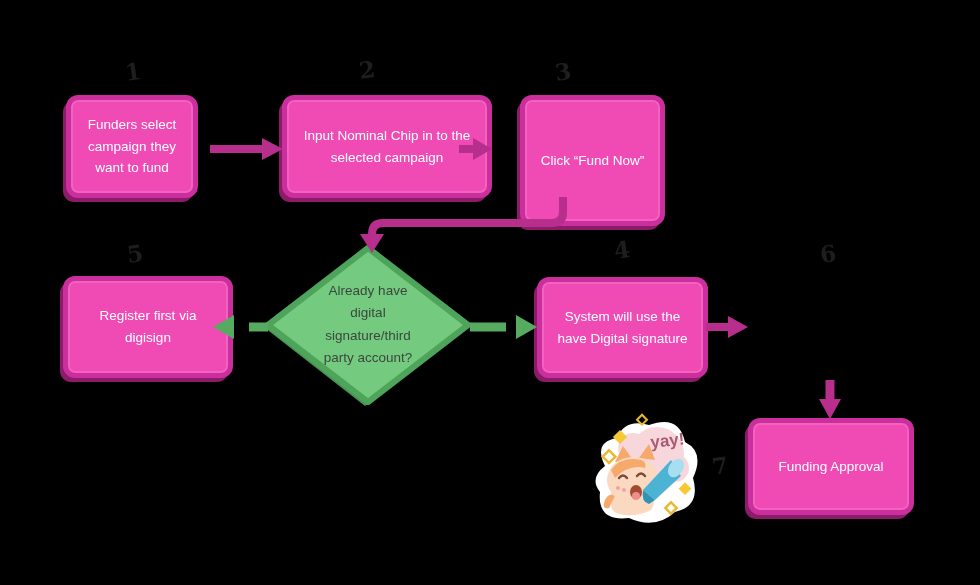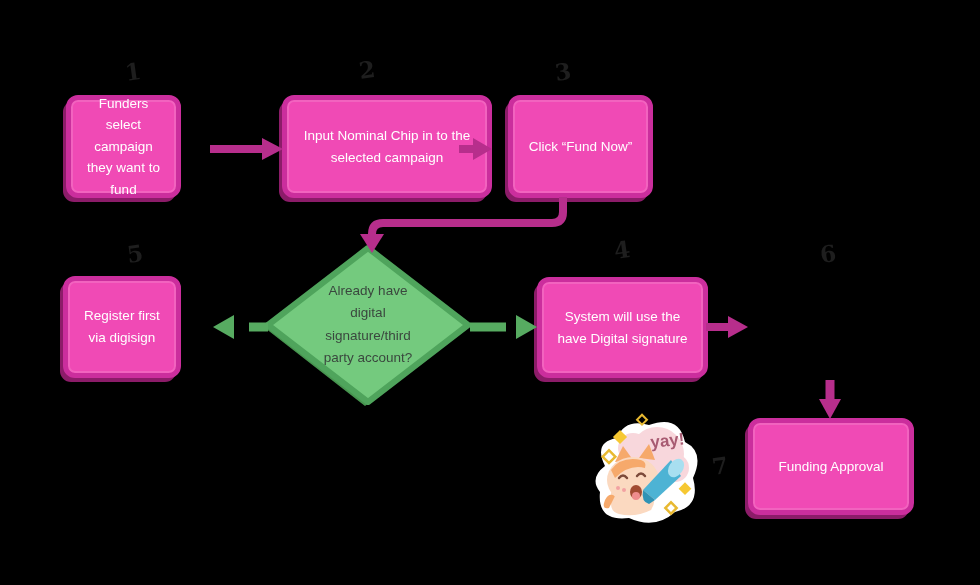--- a/index.html
+++ b/index.html
@@ -36,27 +36,27 @@
 <div class="stage">
 
   <span class="num" style="left:125px;top:58px">1</span>
   <span class="num" style="left:359px;top:56px">2</span>
   <span class="num" style="left:555px;top:58px">3</span>
   <span class="num" style="left:127px;top:240px">5</span>
   <span class="num" style="left:614px;top:236px">4</span>
   <span class="num" style="left:820px;top:240px">6</span>
   <span class="num" style="left:712px;top:452px">7</span>
 
-  <div class="node" style="left:66px;top:95px;width:115px;height:103px">Funders select campaign they want to fund</div>
+  <div class="node" style="left:66px;top:95px;width:132px;height:103px">Funders select campaign they want to fund</div>
 
   <div class="node" style="left:282px;top:95px;width:210px;height:103px">Input Nominal Chip in to the selected campaign</div>
 
-  <div class="node" style="left:508px;top:95px;width:145px;height:103px">Click “Fund Now”</div>
+  <div class="node" style="left:520px;top:95px;width:145px;height:131px">Click “Fund Now”</div>
 
-  <div class="node" style="left:63px;top:276px;width:118px;height:102px">Register first via digisign</div>
+  <div class="node" style="left:63px;top:276px;width:170px;height:102px">Register first via digisign</div>
 
   <div class="node" style="left:537px;top:277px;width:171px;height:101px">System will use the have Digital signature</div>
 
 
   <div class="node" style="left:748px;top:418px;width:166px;height:97px">Funding Approval</div>
 
   <div class="diamond-wrap">
     <svg width="212" height="170" viewBox="0 0 212 170">
       <polygon points="103,12 203,88 103,166 3,88" fill="#47944f"></polygon>
       <polygon points="106,8 206,85 106,162 6,85" fill="#74ca7e" stroke="#4fa45c" stroke-width="6" stroke-linejoin="round"></polygon>

